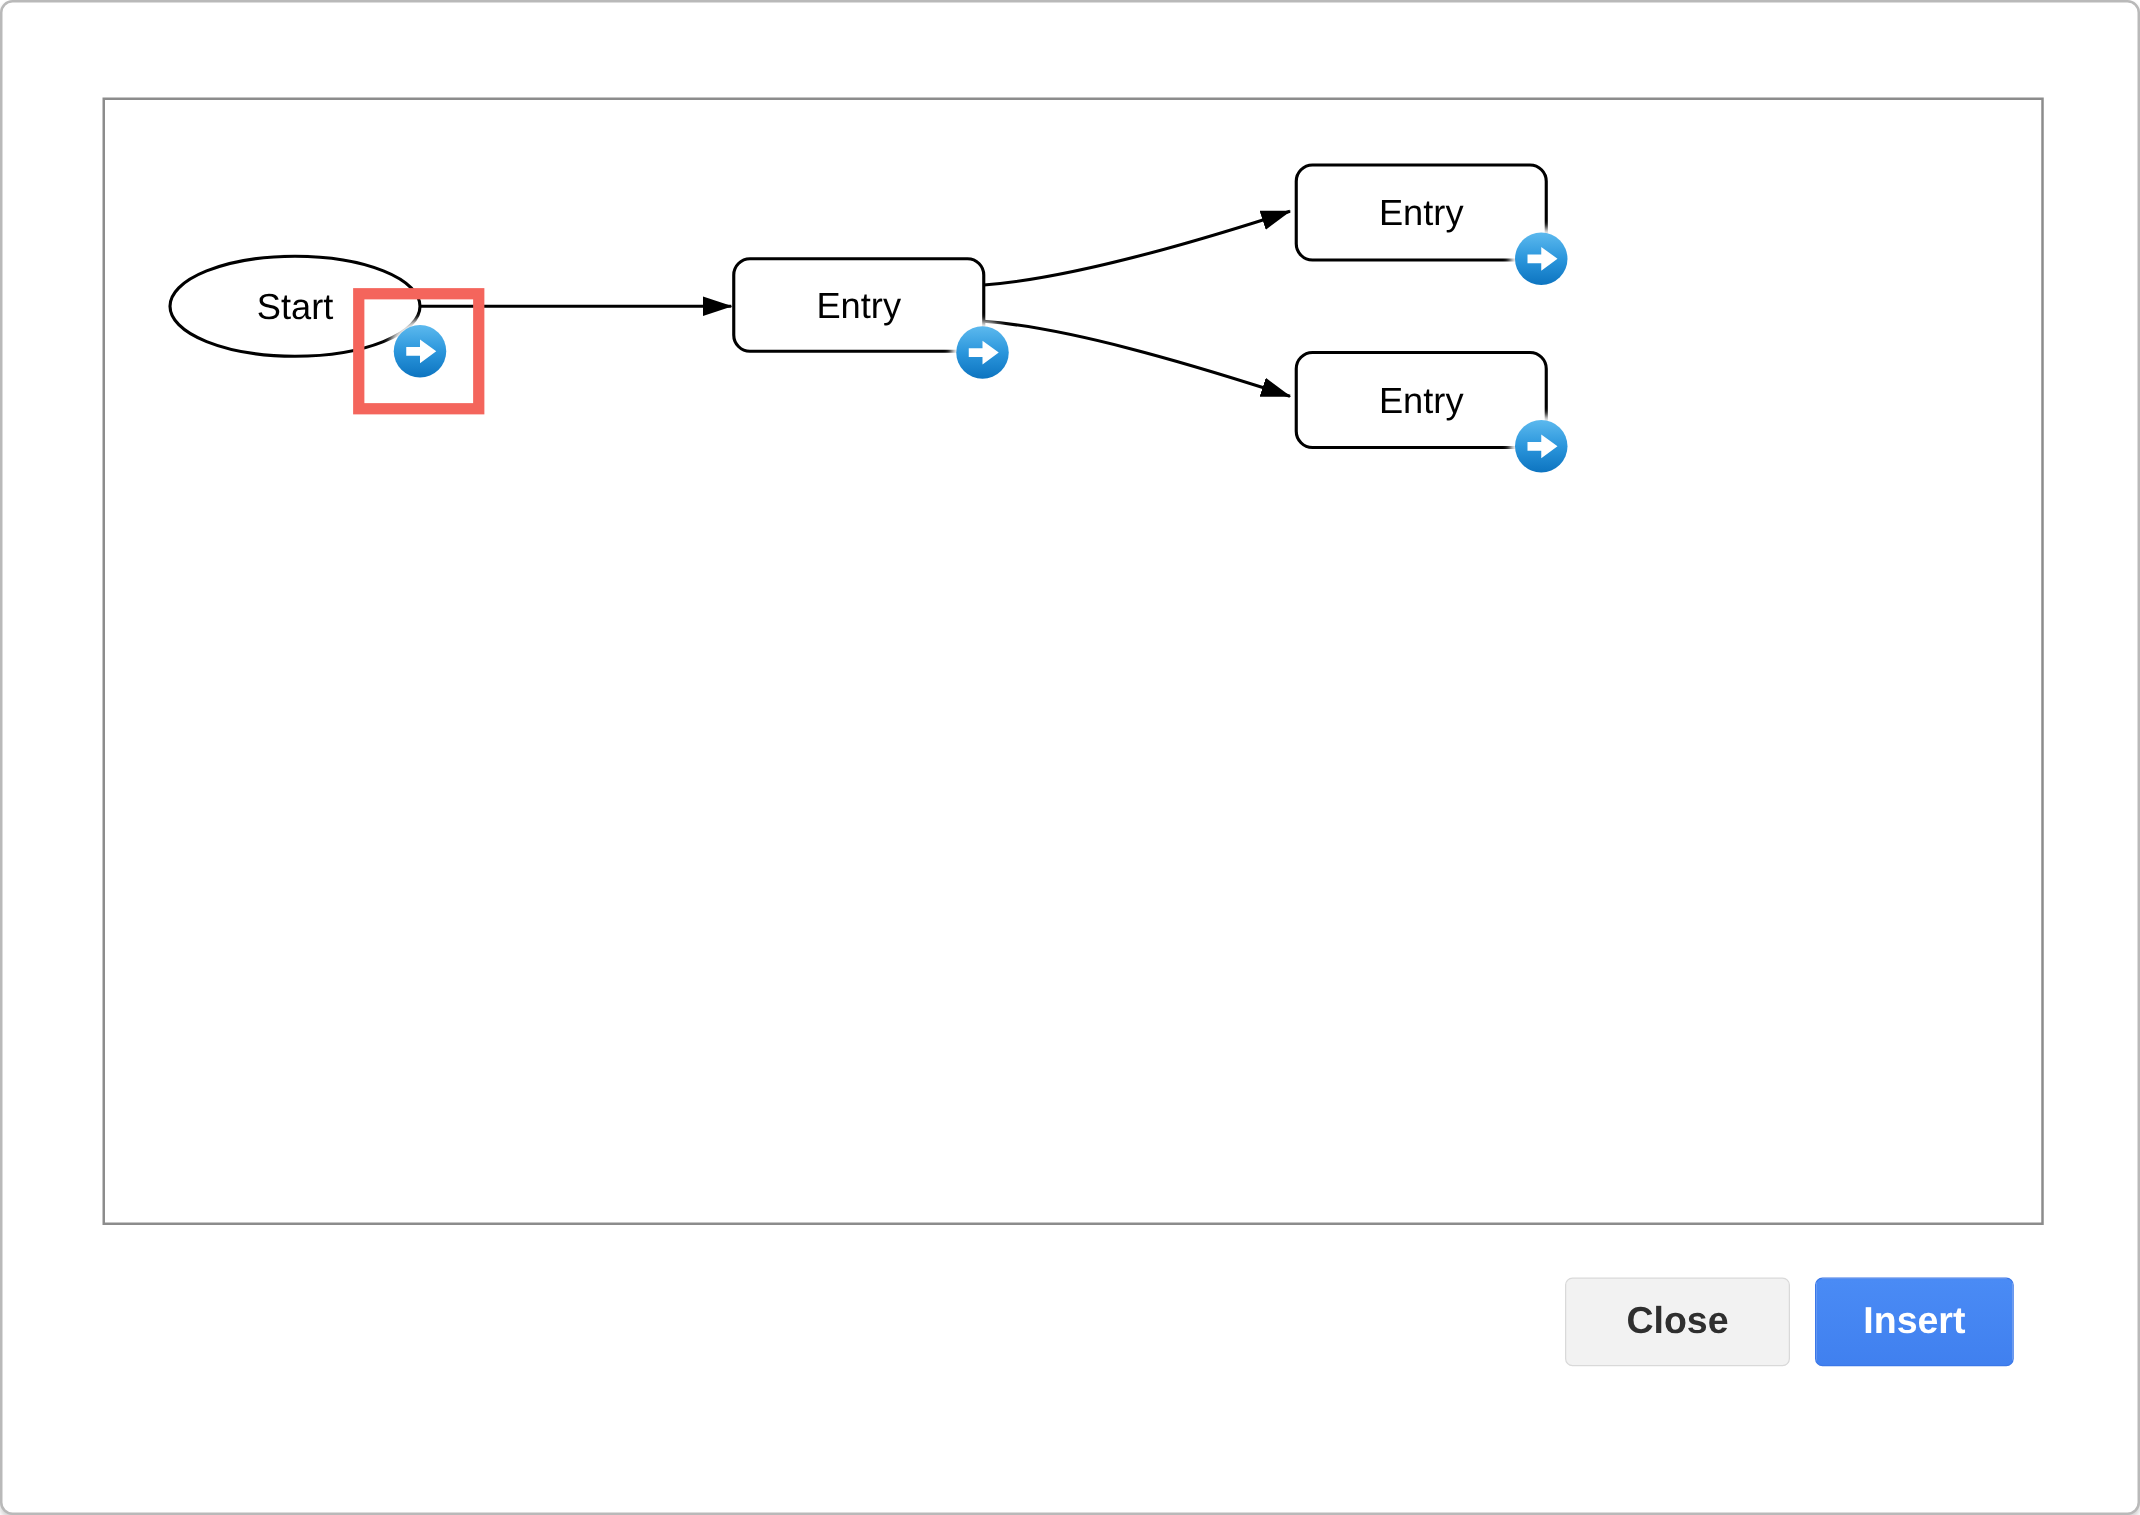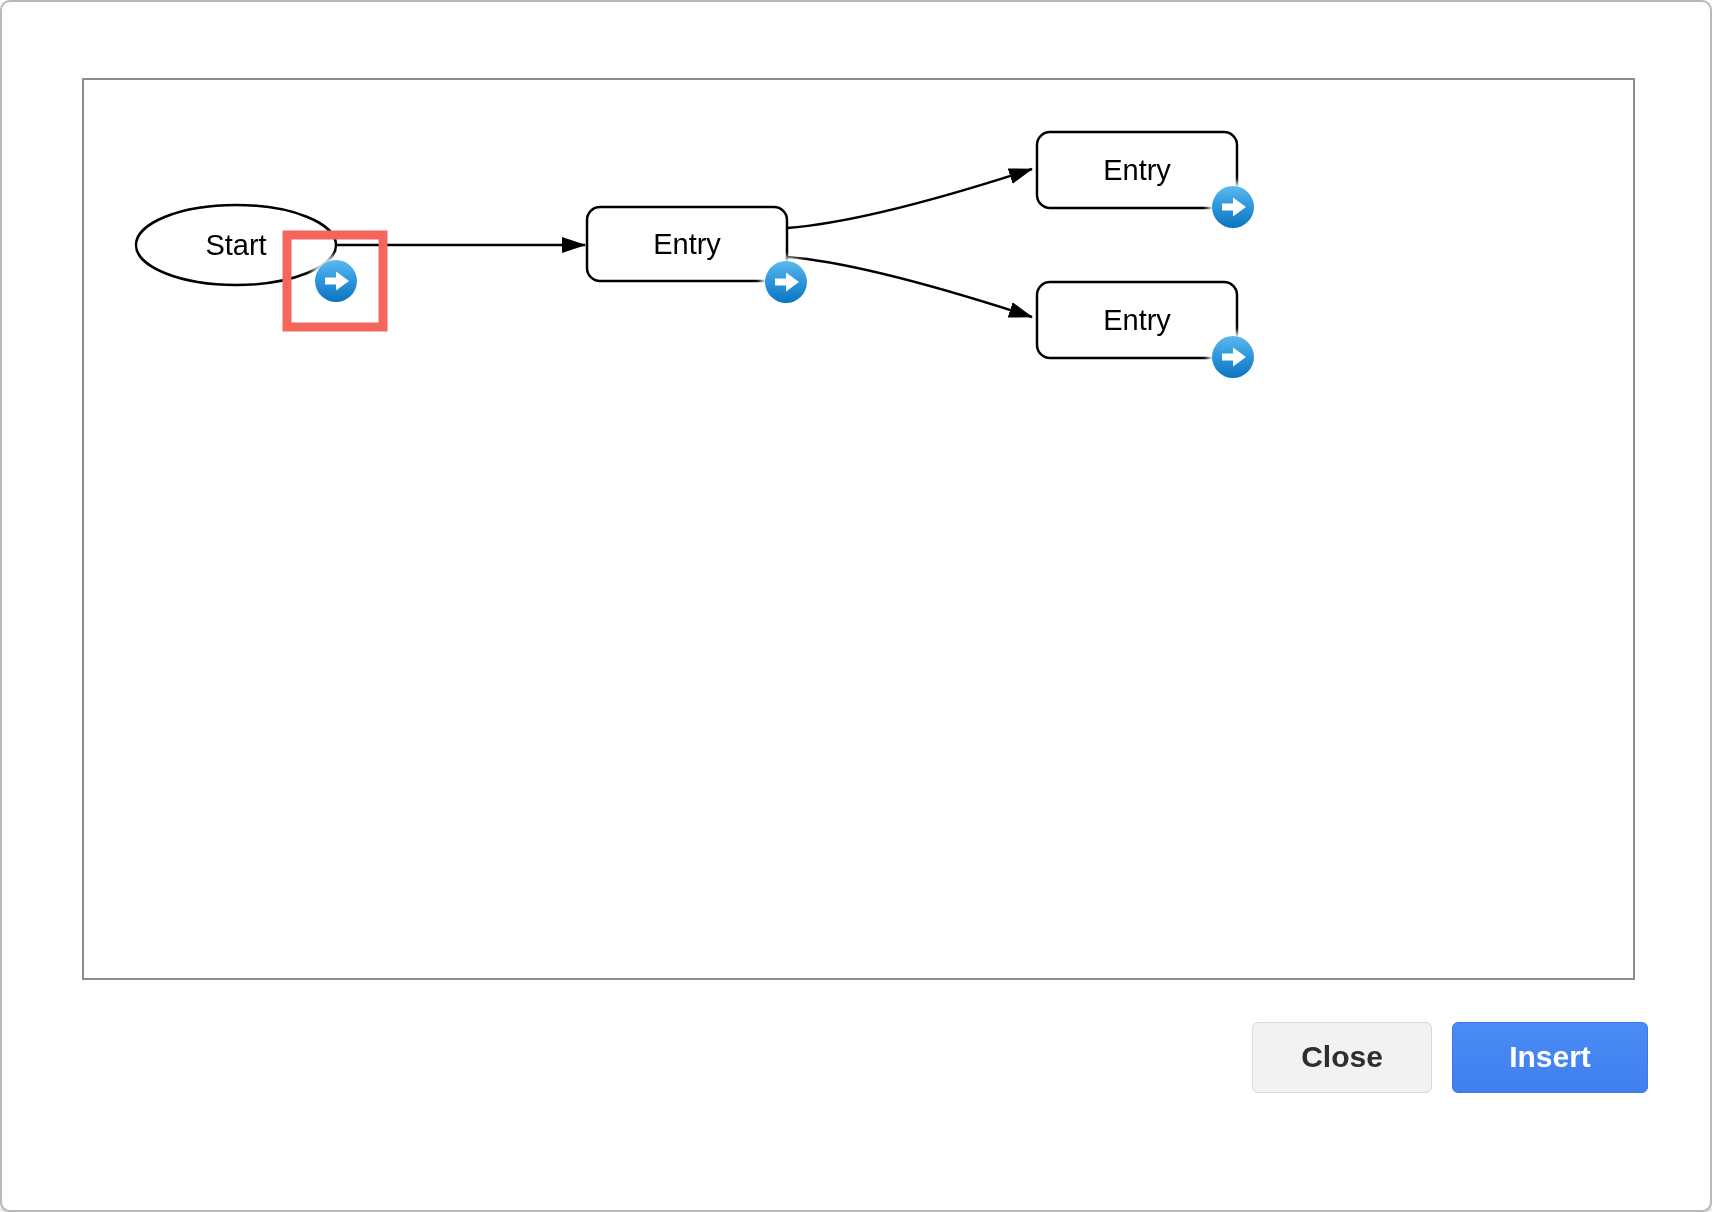--- a/index.html
+++ b/index.html
@@ -50,21 +50,21 @@
   }
   .btn-close {
     left: 1250px;
     width: 180px;
     background: #f2f2f2;
     border: 1.5px solid #d9d9d9;
     color: #2f2f2f;
   }
   .btn-insert {
     left: 1450px;
-    width: 196px;
+    width: 159px;
     background: linear-gradient(#4a8bf5, #4080ef);
     border: 1px solid #3a77e8;
     color: #ffffff;
   }
 </style>
 </head>
 <body>
 
 <div class="dialog-frame">
 

